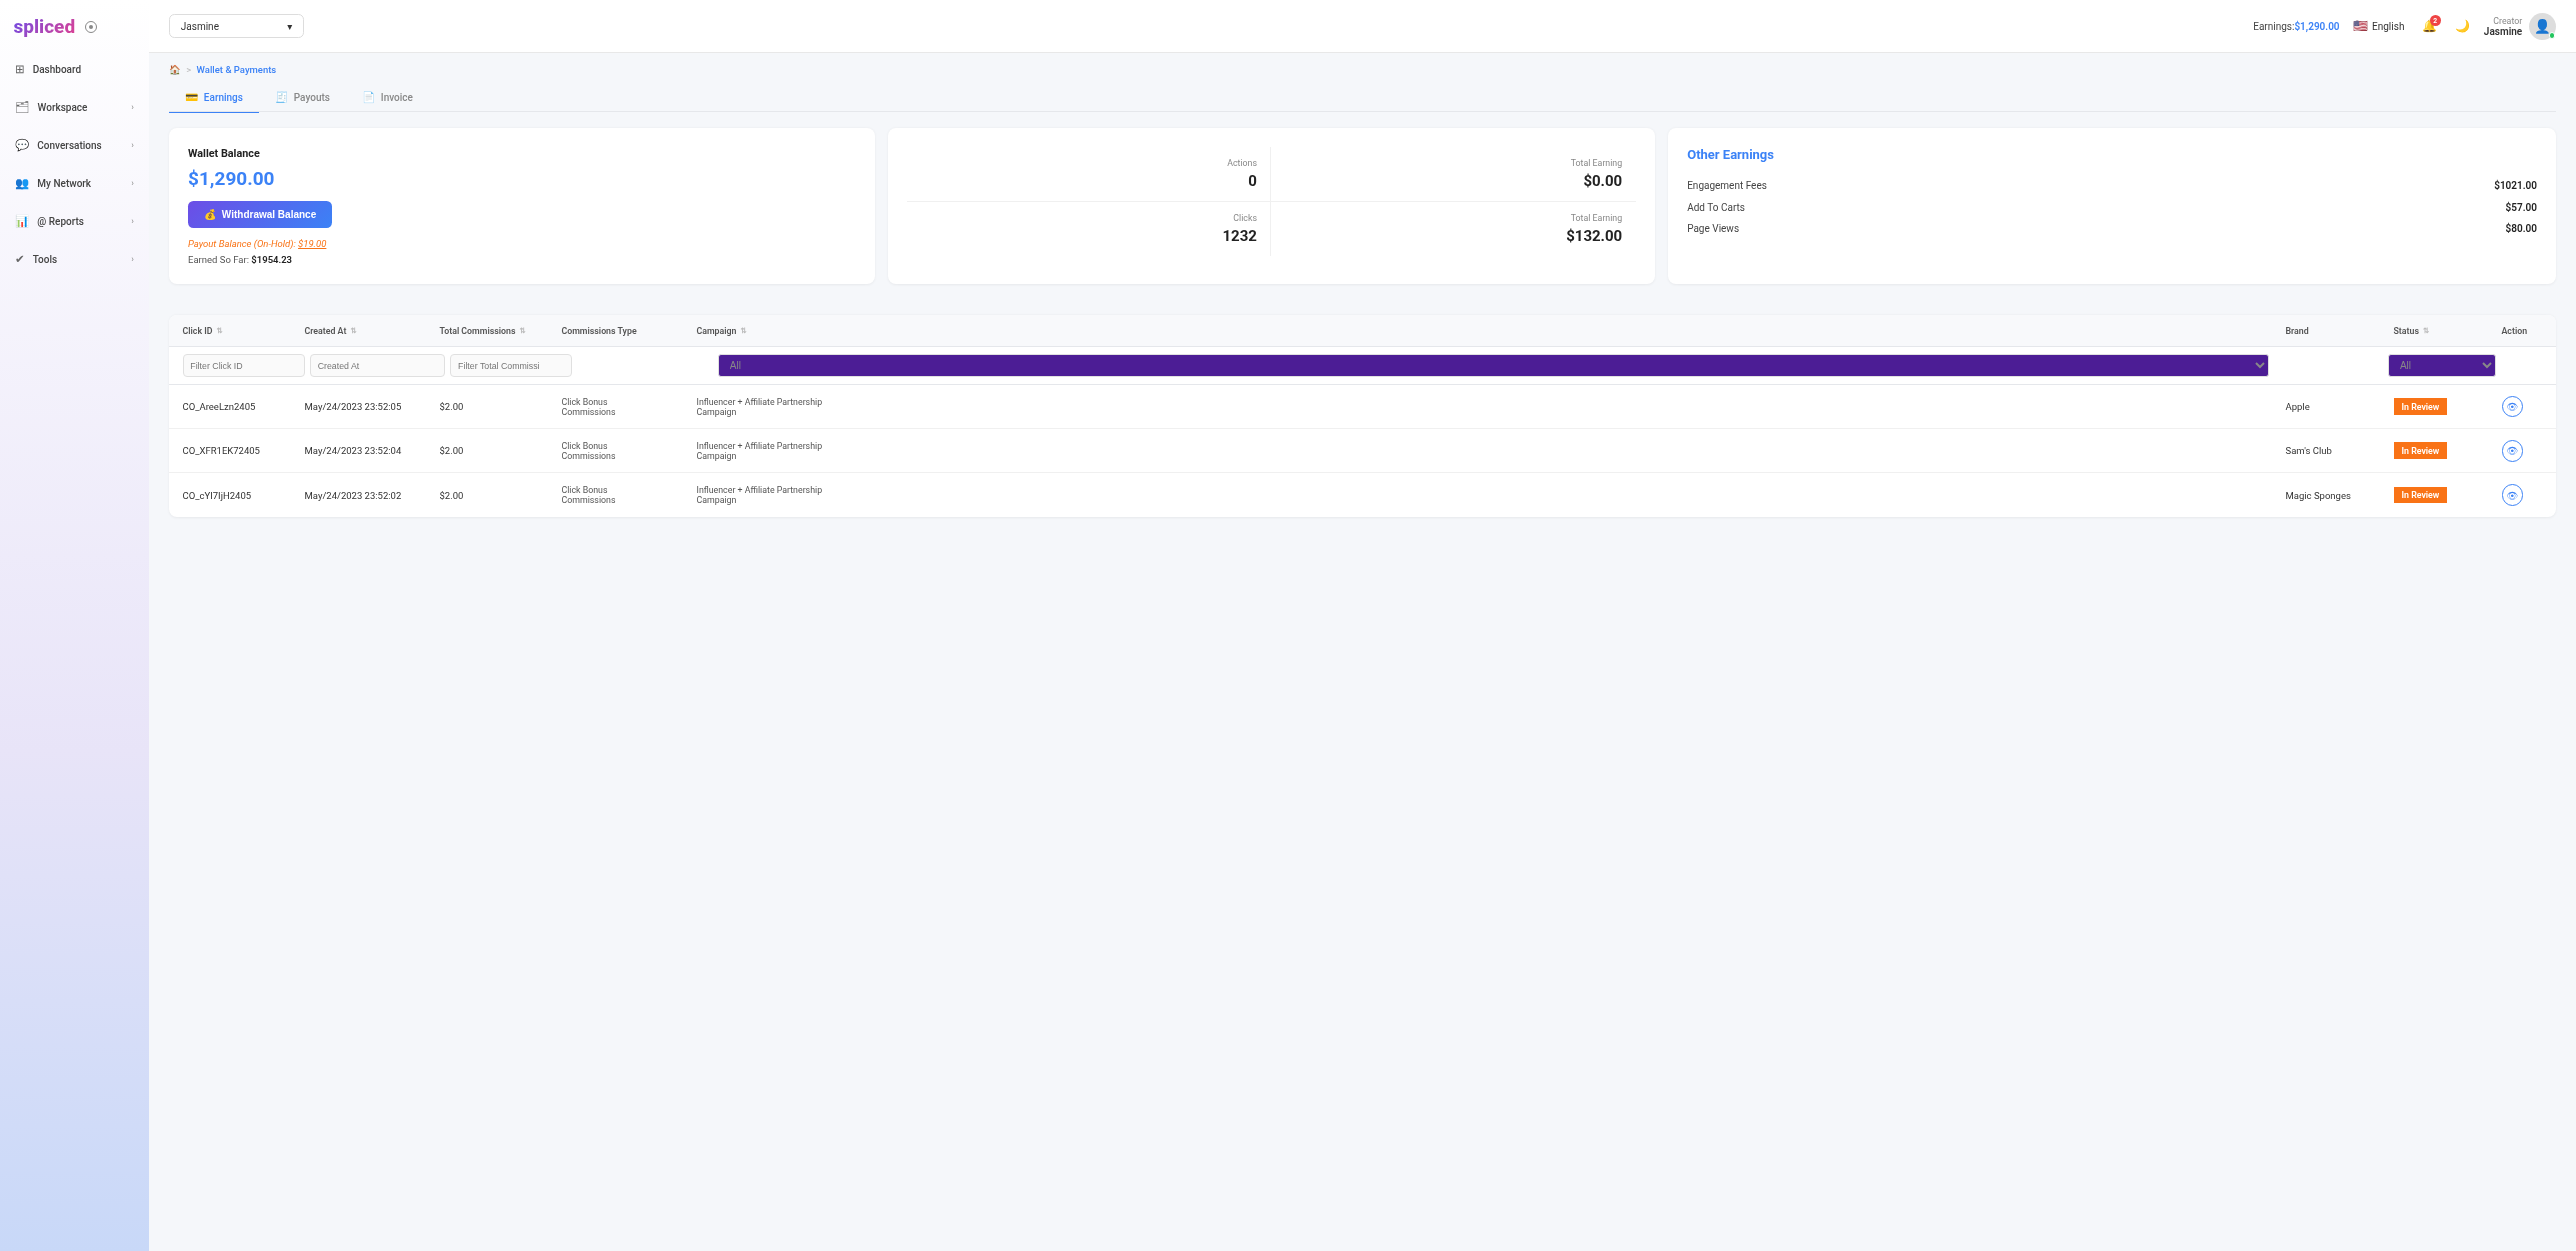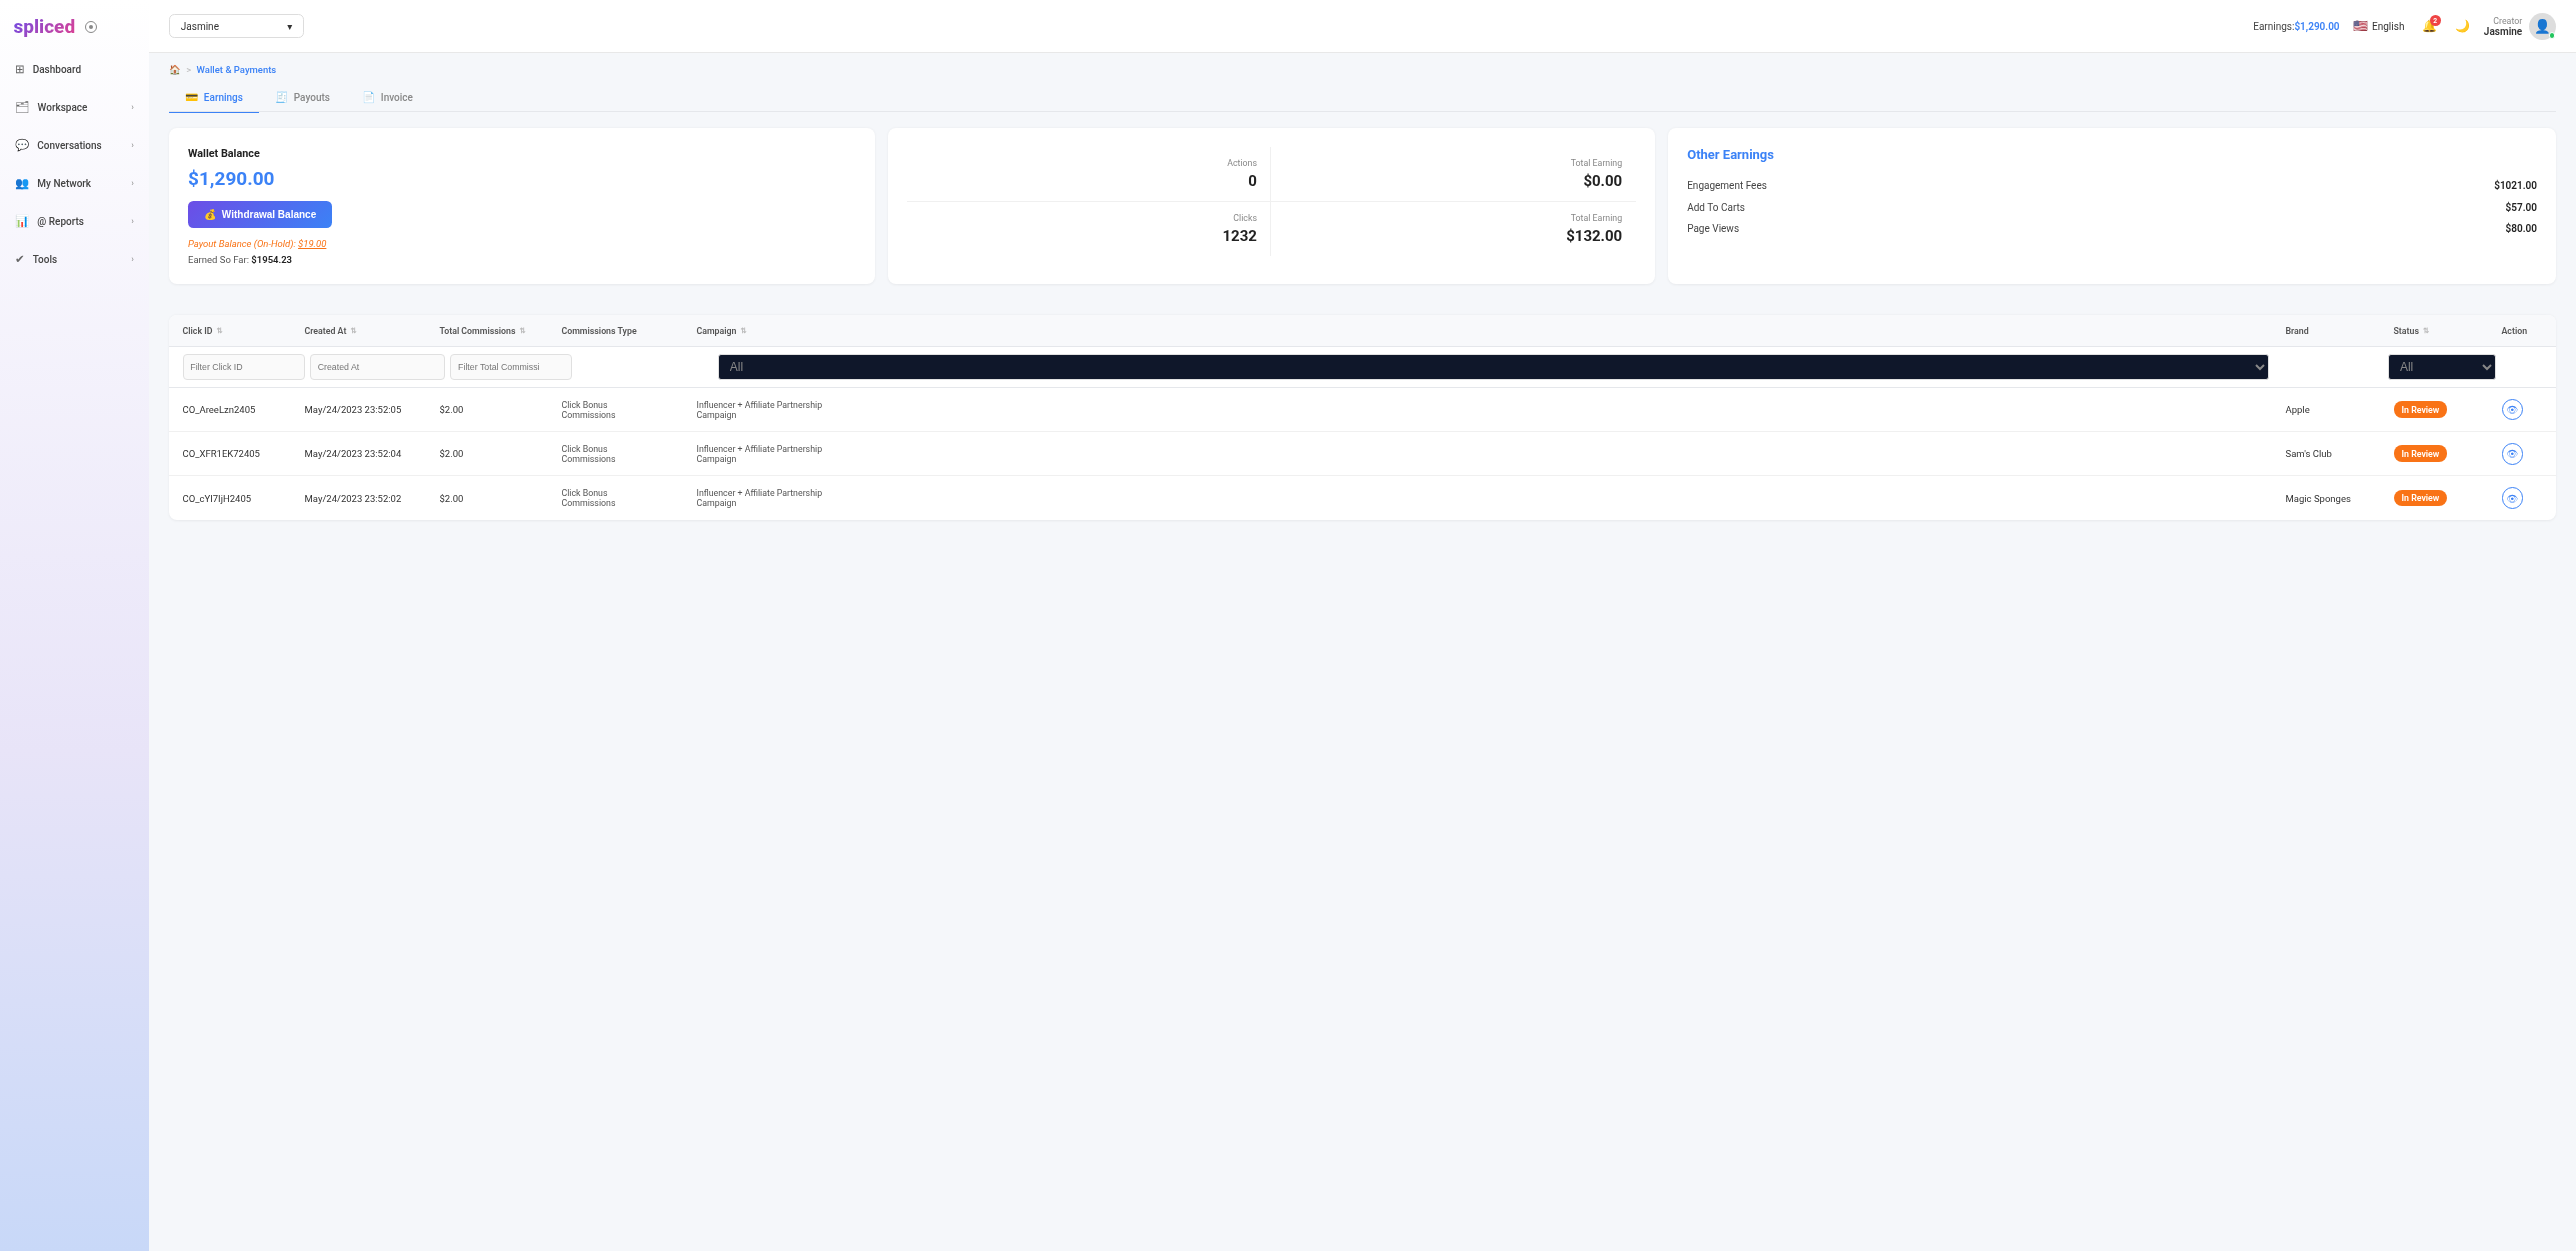--- a/index.html
+++ b/index.html
@@ -258,42 +258,42 @@
       padding: 4px 6.8px;
       font-size: 8.8px;
       color: #888;
       background: #fafafa;
       width: 100%;
     }
     .filter-select {
       border: 0.7px solid #e0e0e0;
       border-radius: 3px;
       padding: 4px 6.8px;
-      font-size: 12px;
+      font-size: 10px;
       color: #888;
-      background: #0f172a;
+      background: #4c1d95;
       width: 100%;
       appearance: auto;
     }
 
     .table-row {
       display: grid;
       grid-template-columns: 122px 135px 122px 135px 1fr 108px 108px 41px;
       padding: 10.8px 13.5px;
       border-bottom: 0.7px solid #f0f0f0;
       align-items: center;
     }
     .table-row:last-child { border-bottom: none; }
     .td { font-size: 9.5px; color: #333; }
     .td-small { font-size: 8.8px; color: #555; }
 
     .badge-review {
       background: #f97316;
       color: #fff;
-      border-radius: 8px;
+      border-radius: 0;
       padding: 3.4px 8px;
       font-size: 8.8px;
       font-weight: 600;
       display: inline-block;
     }
     .action-eye {
       width: 21.6px; height: 21.6px;
       border: 1.4px solid #3b82f6;
       border-radius: 50%;
       display: flex; align-items: center; justify-content: center;

